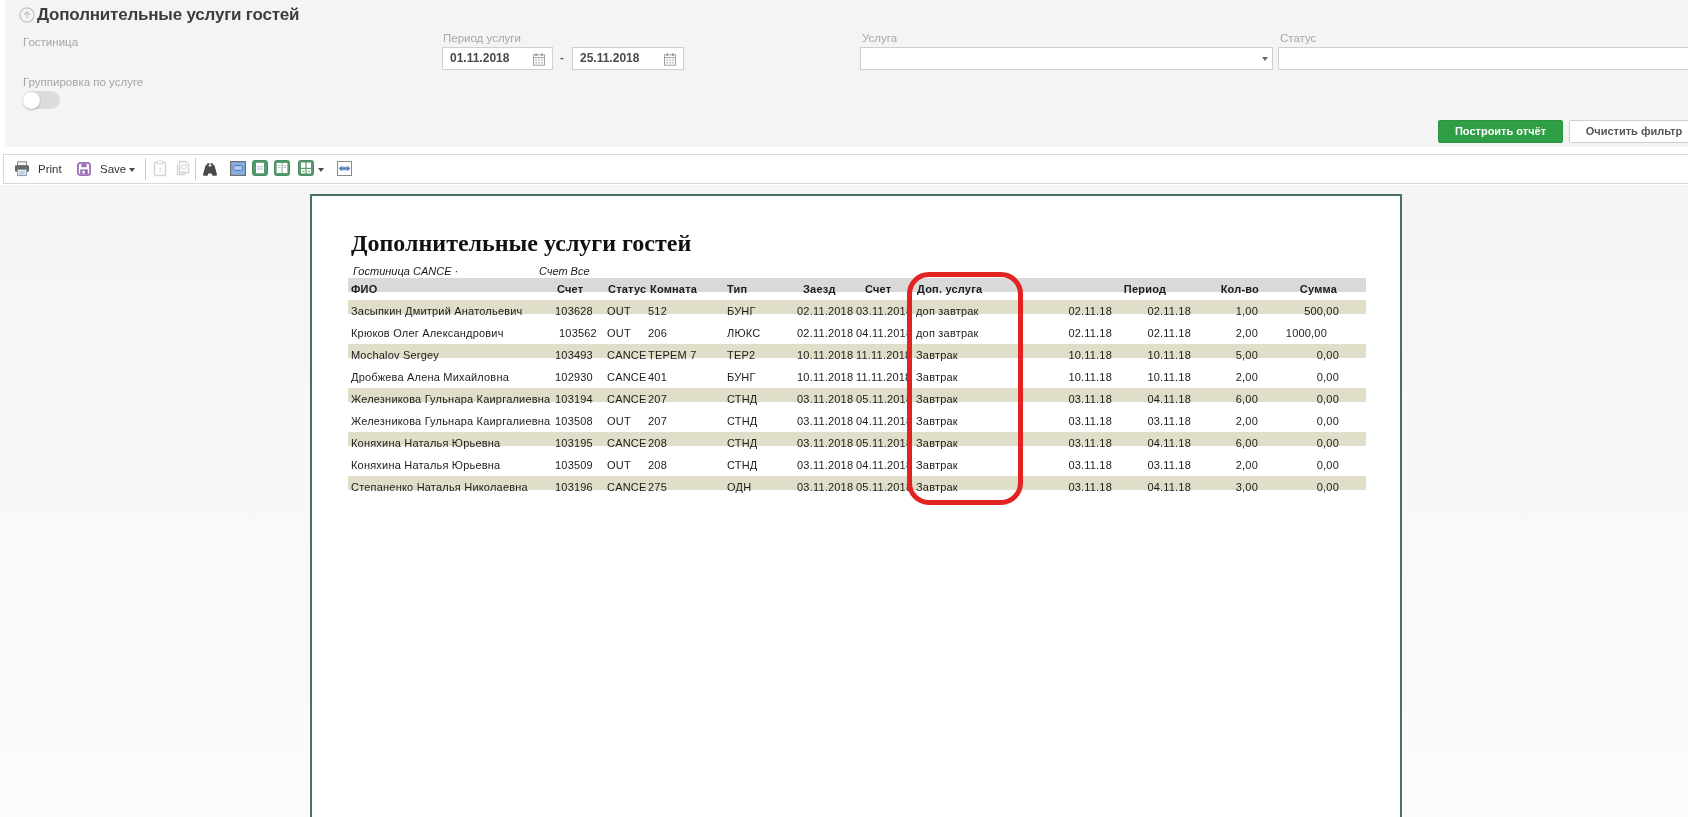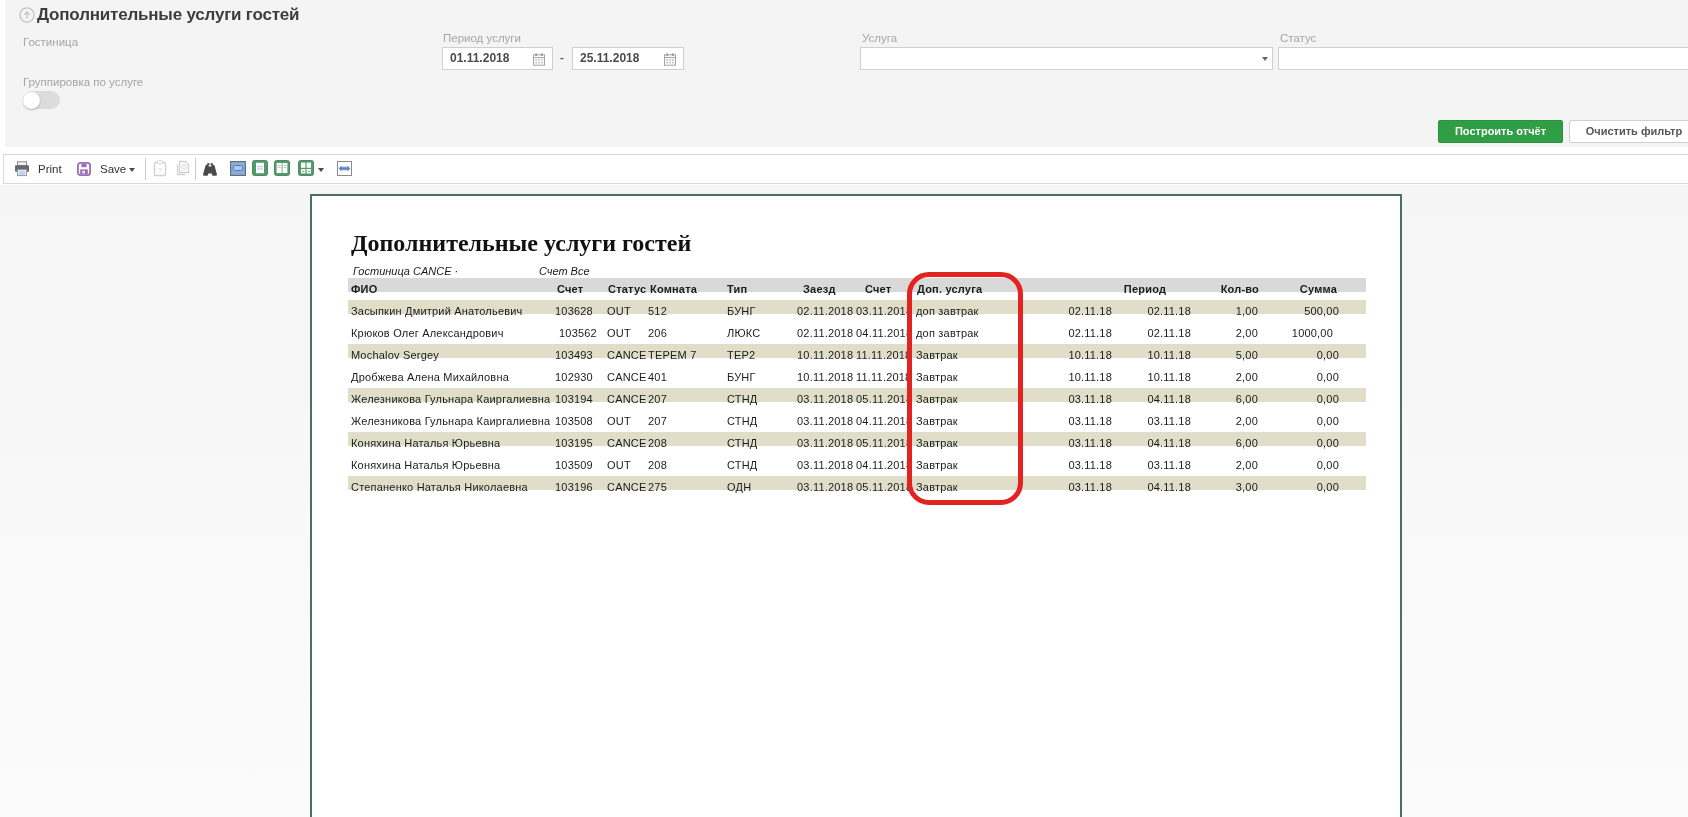--- a/index.html
+++ b/index.html
@@ -202,21 +202,21 @@
       <span class="c" style="left:211px">103562</span>
       <span class="c" style="left:259px">OUT</span>
       <span class="c" style="left:300px">206</span>
       <span class="c" style="left:379px">ЛЮКС</span>
       <span class="c" style="left:449px">02.11.2018</span>
       <span class="c" style="left:508px">04.11.2018</span>
       <span class="c" style="left:568px">доп завтрак</span>
       <span class="c r" style="right:254px">02.11.18</span>
       <span class="c r" style="right:175px">02.11.18</span>
       <span class="c r" style="right:108px">2,00</span>
-      <span class="c r" style="right:33px">1000,00</span>
+      <span class="c r" style="right:39px">1000,00</span>
     </div>
 <div class="trow" style="top:344px;background:#e0ddc8">
       <span class="c" style="left:3px">Mochalov Sergey</span>
       <span class="c" style="left:207px">103493</span>
       <span class="c" style="left:259px">CANCE</span>
       <span class="c" style="left:300px">ТЕРЕМ 7</span>
       <span class="c" style="left:379px">ТЕР2</span>
       <span class="c" style="left:449px">10.11.2018</span>
       <span class="c" style="left:508px">11.11.2018</span>
       <span class="c" style="left:568px">Завтрак</span>

